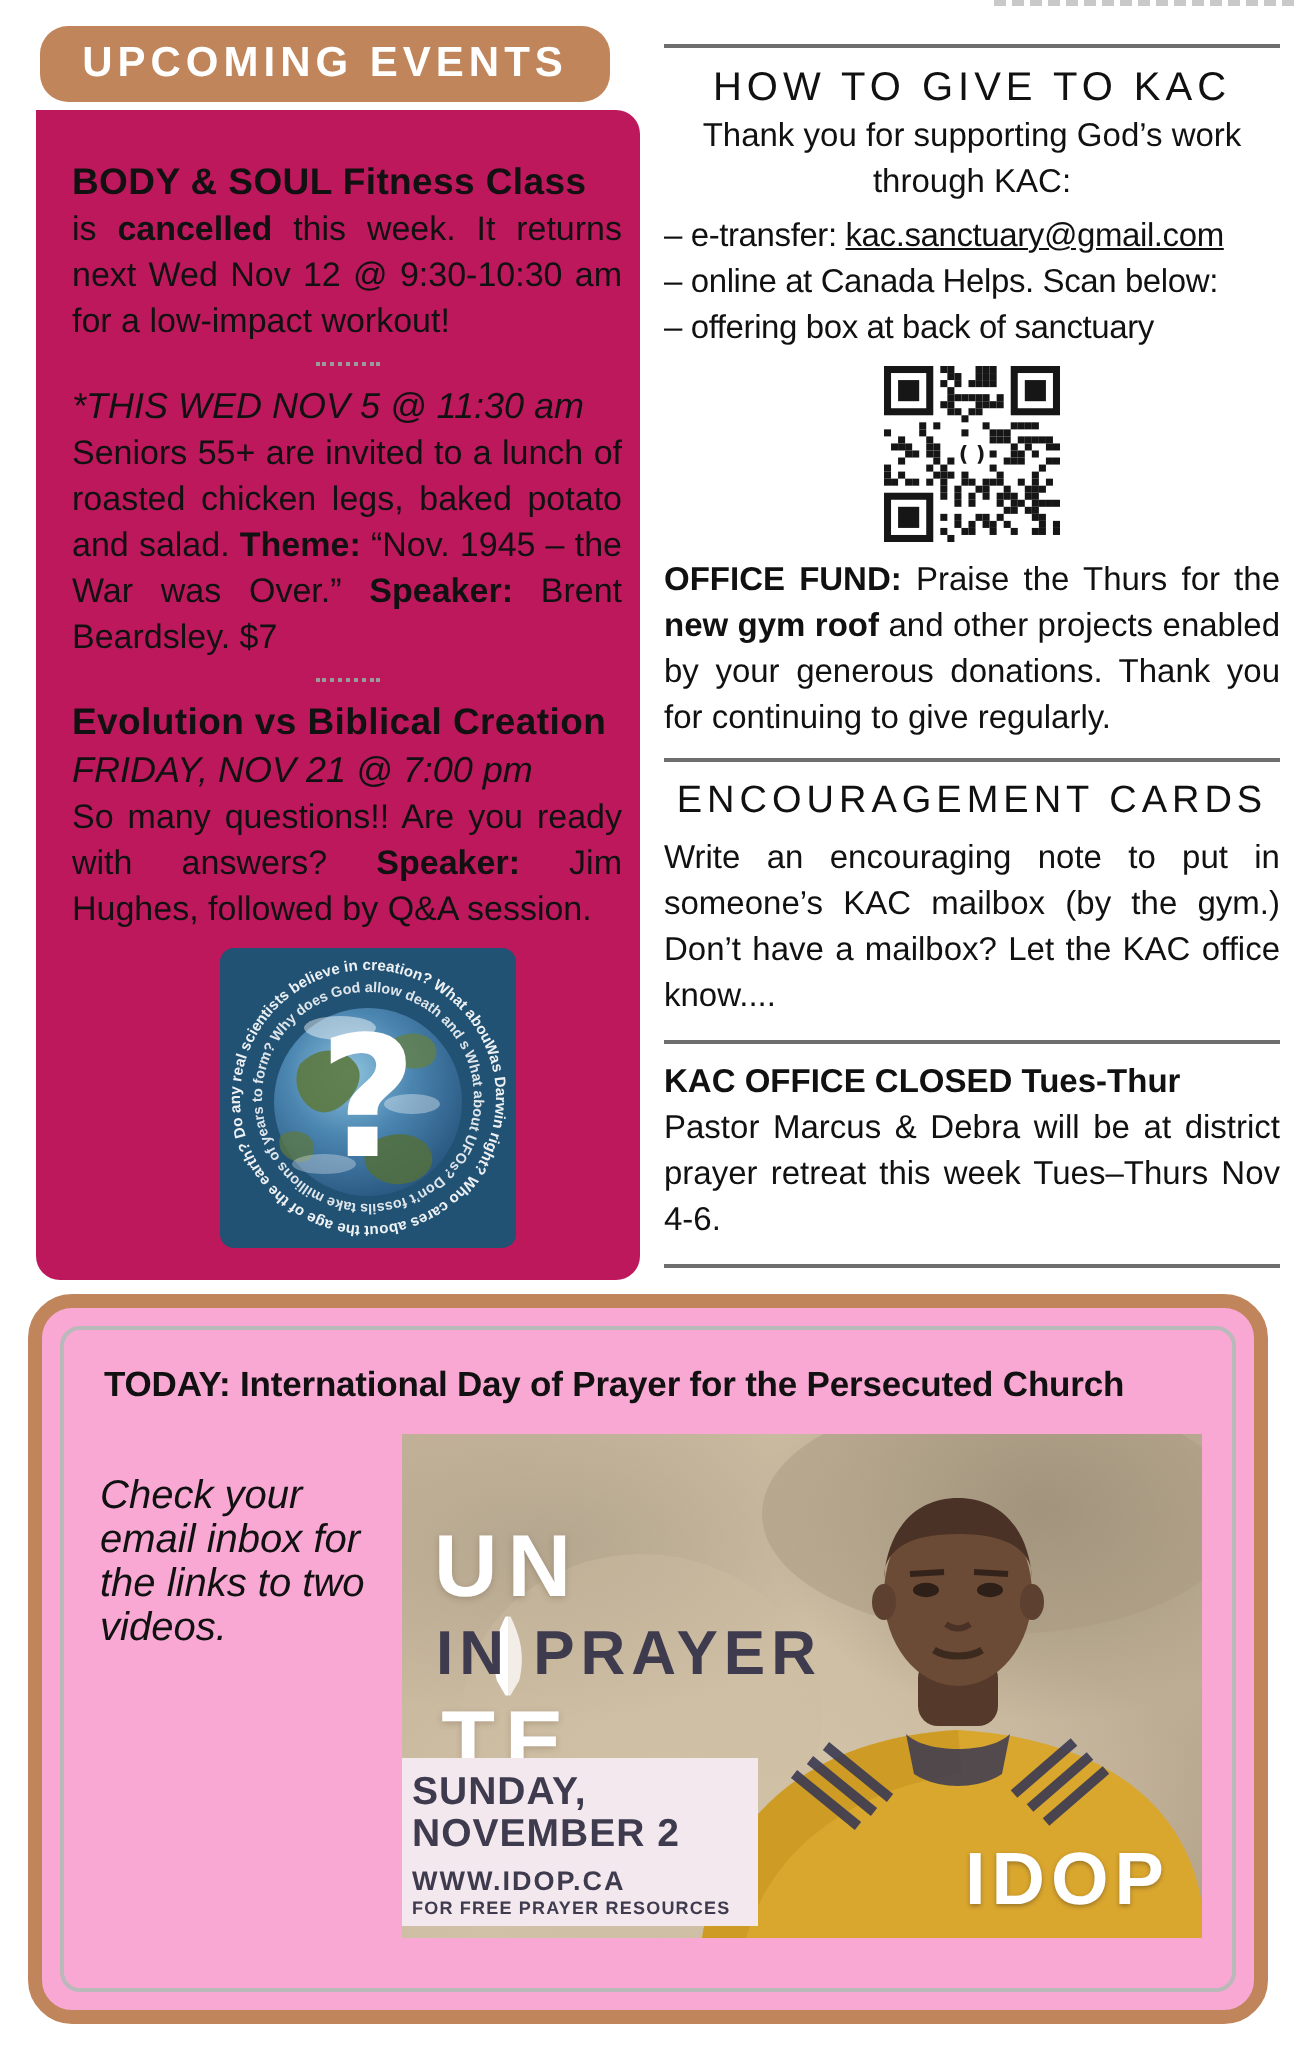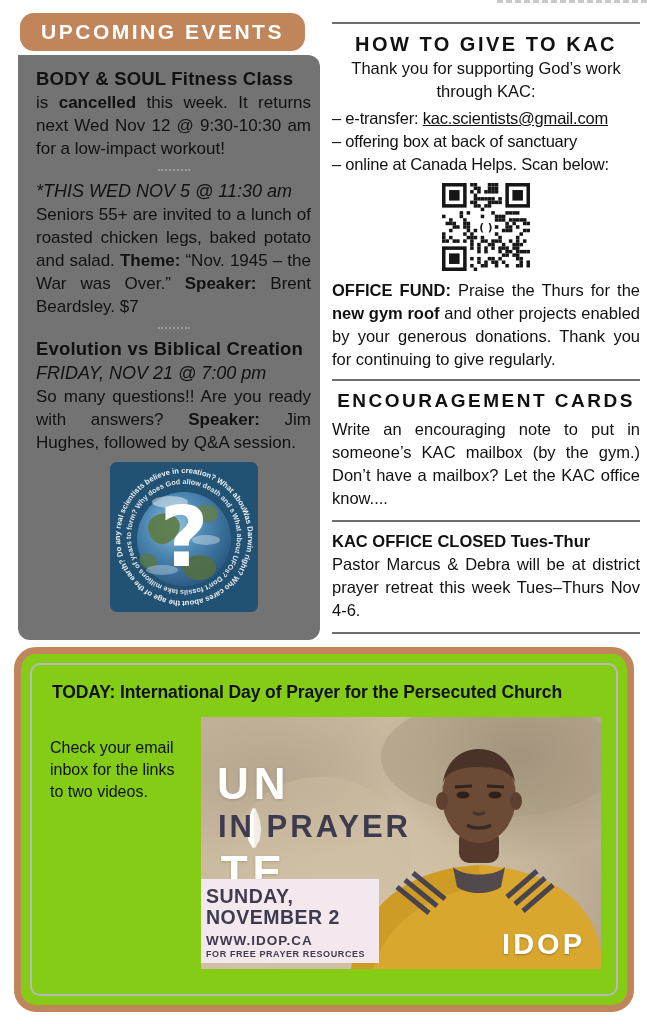--- a/index.html
+++ b/index.html
@@ -9,48 +9,48 @@
   .page { position:absolute; inset:0; overflow:hidden; }
 
   
   .top-dash { position:absolute; left:497px; top:0; width:150px; border-top:3px dashed #c9c9c9; }
 
   
   .events-header { position:absolute; left:20px; top:13px; width:285px; height:38px;
     background:#c0855a; border-radius:14px; display:flex; align-items:center; justify-content:center;
     color:#fff; font-weight:bold; font-size:21px; letter-spacing:2.5px; }
   .events-panel { position:absolute; left:18px; top:55px; width:302px; height:585px;
-    background:#737373; border-radius:0 12px 12px 12px; padding:12px 9px 0 18px; }
+    background:#be185d; border-radius:0 12px 12px 12px; padding:24px 9px 0 18px; }
   .events-panel p { font-size:17px; line-height:23px; text-align:justify; }
   .ev-title { display:block; font-weight:bold; font-size:18.5px; line-height:24px; letter-spacing:0.2px; }
   .ev-when { display:block; font-style:italic; font-size:18px; line-height:24px; }
   .dots { width:32px; margin:9px auto 8px; border-top:2px dotted #9a9a9a; }
   .earth-wrap { margin:8px auto 0; width:148px; transform:translateX(10px); }
 
   
   .right-col { position:absolute; left:332px; top:0; width:308px; }
   .rule { border:none; border-top:2px solid #6e6e6e; margin:0; }
   .rule-top { margin-top:22px; }
-  .sec-title { text-align:center; font-weight:bold; font-size:20px; letter-spacing:2.5px; margin-top:7px; line-height:26px; }
+  .sec-title { text-align:center; font-weight:normal; font-size:20px; letter-spacing:2.5px; margin-top:7px; line-height:26px; }
   .sec-title.small { font-size:19px; }
   .right-col p { font-size:16.5px; line-height:23px; }
   .center { text-align:center; }
   .just { text-align:justify; }
   .bullet { white-space:nowrap; letter-spacing:-0.2px; }
   a.mail { color:#111; text-decoration:underline; }
   .qr-box { display:block; margin:7px auto 8px; width:88px; height:88px; }
   .mt4{margin-top:4px;} .mt8{margin-top:8px;} .mt10{margin-top:10px;}
 
   
   .today-box { position:absolute; left:14px; top:647px; width:620px; height:365px;
-    border:7px solid #c0855a; border-radius:22px; background:#84cc16; padding:9px; }
+    border:7px solid #c0855a; border-radius:22px; background:#f9a8d4; padding:9px; }
   .today-card { width:100%; height:100%; border:2px solid #b9b9b9; border-radius:10px; padding:15px 18px; }
   .today-title { font-weight:bold; font-size:17.5px; letter-spacing:-0.1px; margin:2px 0 14px 2px; }
   .today-row { display:flex; gap:13px; }
-  .today-left { width:138px; flex:none; font-size:16px; line-height:22px; padding-top:20px; }
+  .today-left { width:138px; flex:none; font-size:20px; line-height:22px; padding-top:20px;font-style:italic; }
   .today-left p + p { margin-top:20px; }
   .break-email { word-break:break-all; }
 
   
   .poster { position:relative; flex:none; width:400px; height:252px; overflow:hidden;
     background:
       radial-gradient(ellipse 60% 50% at 18% 22%, #b5a68f 0%, rgba(181,166,143,0) 70%),
       radial-gradient(ellipse 50% 60% at 80% 15%, #9b8d77 0%, rgba(155,141,119,0) 70%),
       radial-gradient(ellipse 70% 60% at 50% 80%, #d6c6ab 0%, rgba(214,198,171,0) 75%),
       linear-gradient(135deg, #c5b49a 0%, #cfc0a6 45%, #b3a28a 100%); }
@@ -62,21 +62,21 @@
     display:flex; align-items:center;flex-direction:column; }
   .hands-icon { width:30px; height:42px; margin:0 3px; }
   .in-prayer { position:absolute; left:17px; top:92px; color:#3f3b4e; font-weight:bold;
     font-size:31px; letter-spacing:3px;text-align:right; }
   .pink-panel { position:absolute; left:0; top:162px; width:178px; height:84px;
     background:#f3e8ee; padding:7px 0 0 5px; color:#3f3b4e; }
   .pink-panel .date { font-weight:bold; font-size:19.5px; line-height:21px; letter-spacing:0.5px; }
   .pink-panel .url { font-weight:bold; font-size:13.5px; letter-spacing:1px; margin-top:5px; }
   .pink-panel .tag { font-weight:bold; font-size:9px; letter-spacing:0.6px; margin-top:1px; }
   .idop-logo { position:absolute; right:16px; bottom:8px; color:#fff; font-weight:bold;
-    font-size:29px; letter-spacing:3px; text-shadow:0 1px 2px rgba(60,45,30,0.4); }
+    font-size:37px; letter-spacing:3px; text-shadow:0 1px 2px rgba(60,45,30,0.4); }
   .man-svg { position:absolute; inset:0; }
 </style>
 </head>
 <body>
 
 <div class="page">
 
   <div class="top-dash"></div>
 
   <div class="events-header">
@@ -133,23 +133,23 @@
           <textPath href="#arcI">What about UFOs? Don’t fossils take millions of years to form? Why does God allow death and suffering?</textPath>
         </text>
       </svg>
     </div>
   </div>
 
   <div class="right-col">
     <hr class="rule rule-top">
     <div class="sec-title">HOW TO GIVE TO KAC</div>
     <p class="center">Thank you for supporting God’s work through KAC:</p>
-    <p class="bullet mt4"><span>– e-transfer: </span><a class="mail" href="#">kac.scientists@gmail.com</a></p>
+    <p class="bullet mt4"><span>– e-transfer: </span><a class="mail" href="#">kac.sanctuary@gmail.com</a></p>
+    <p class="bullet">– online at Canada Helps. Scan below:</p>
     <p class="bullet">– offering box at back of sanctuary</p>
-    <p class="bullet">– online at Canada Helps. Scan below:</p>
 
     <svg class="qr-box" id="qr-svg" viewBox="0 0 100 100">
         <rect x="32" y="0" width="4" height="4" fill="#161616"></rect>
         <rect x="36" y="0" width="4" height="4" fill="#161616"></rect>
         <rect x="52" y="0" width="4" height="4" fill="#161616"></rect>
         <rect x="56" y="0" width="4" height="4" fill="#161616"></rect>
         <rect x="60" y="0" width="4" height="4" fill="#161616"></rect>
         <rect x="36" y="4" width="4" height="4" fill="#161616"></rect>
         <rect x="40" y="4" width="4" height="4" fill="#161616"></rect>
         <rect x="52" y="4" width="4" height="4" fill="#161616"></rect>

